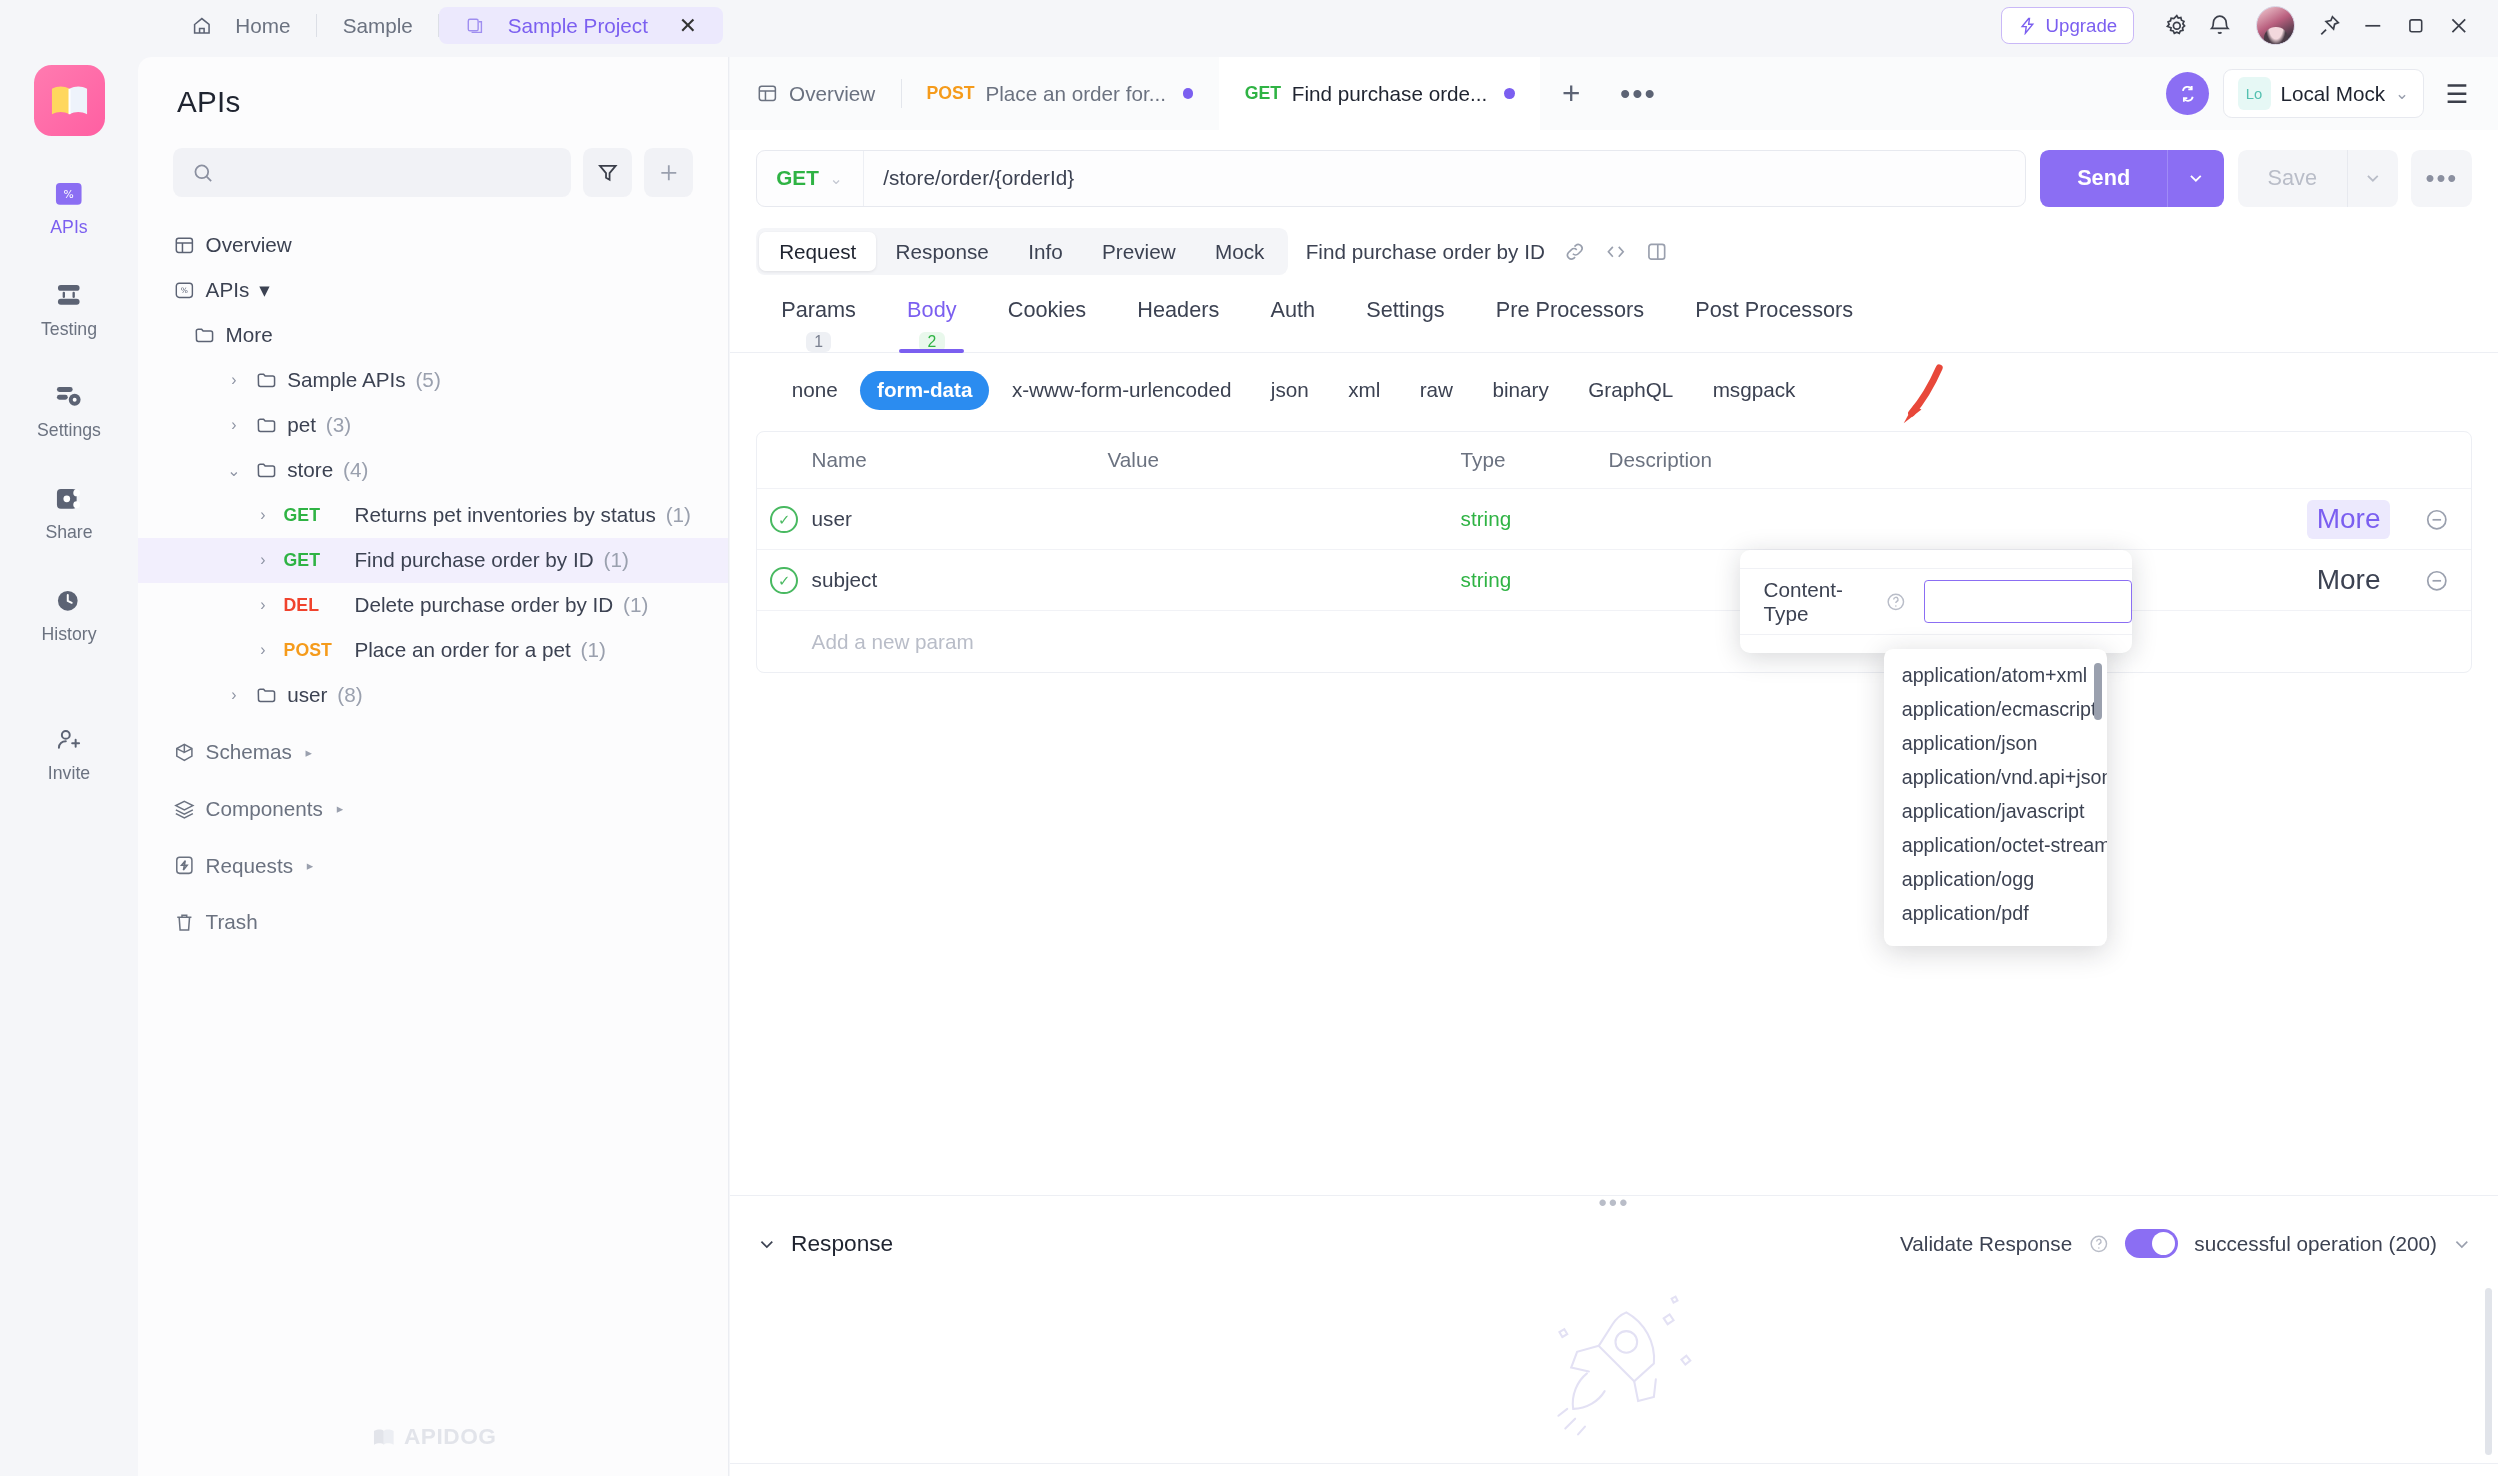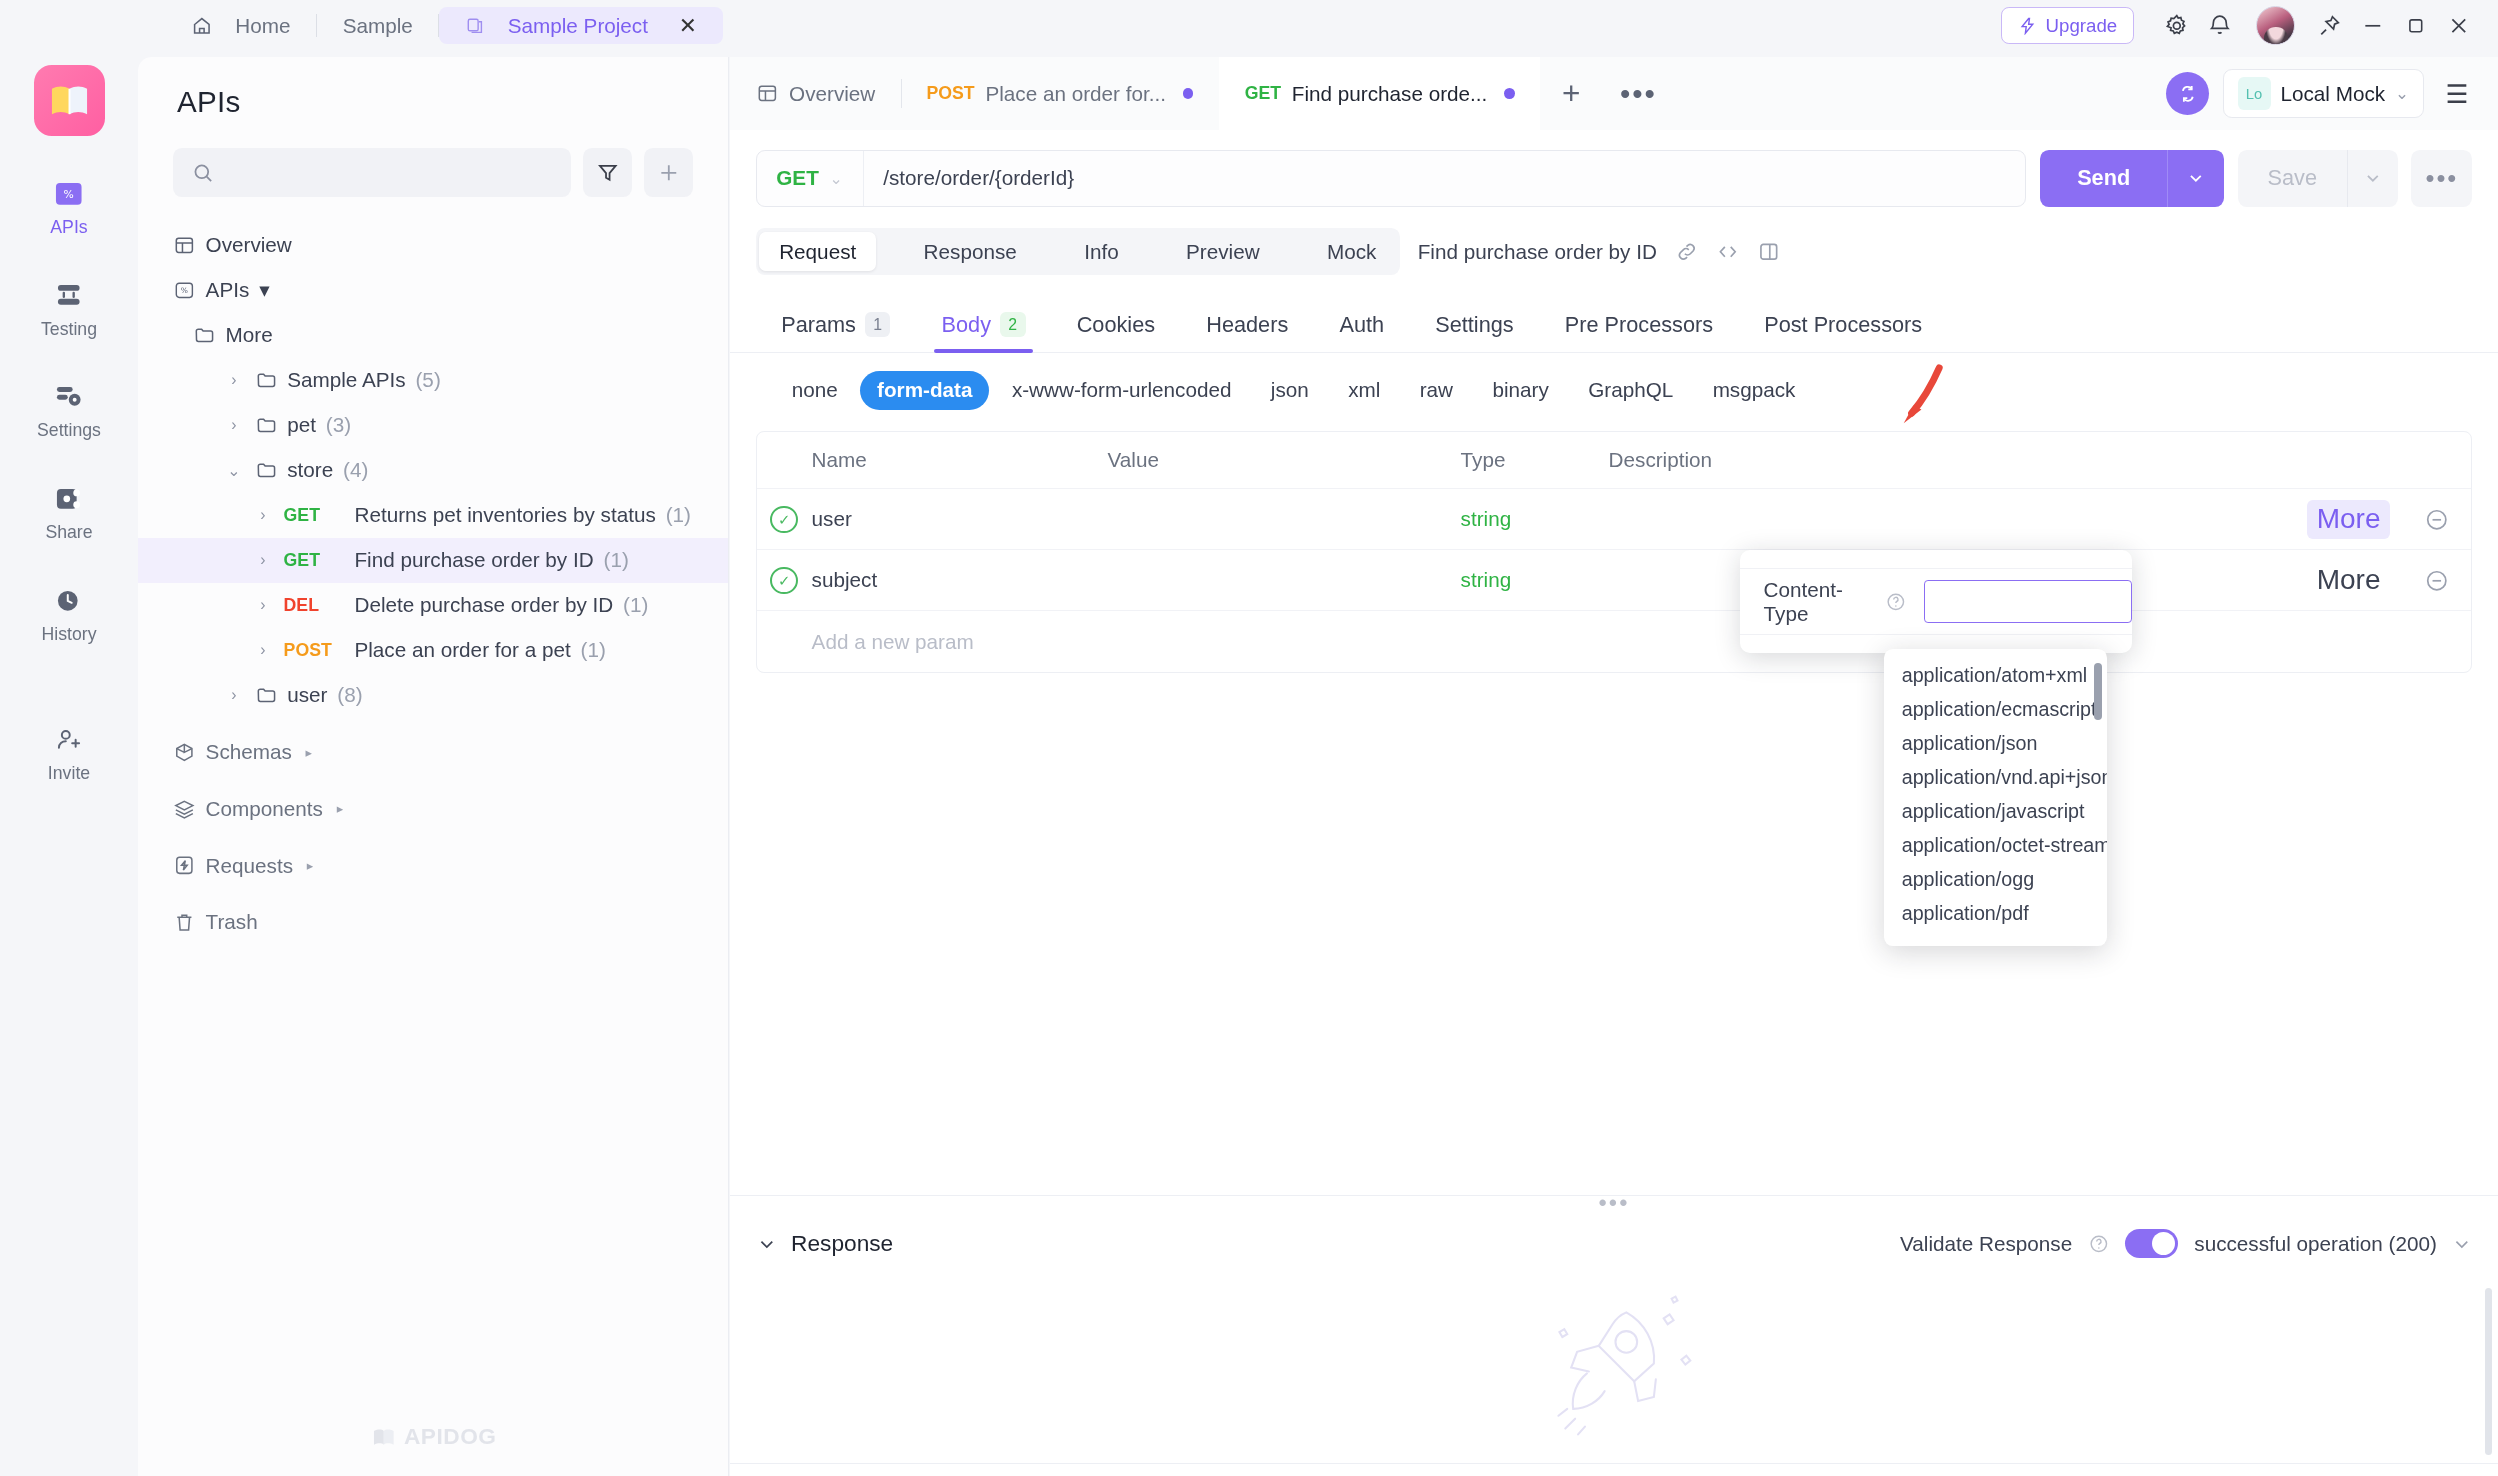--- a/index.html
+++ b/index.html
@@ -180,31 +180,31 @@
     display: flex; align-items: center; justify-content: center; font-size: 17.7px;
   }
   .more-btn {
     background: #f4f5f8; color: #8b90a0; width: 61px; height: 57px; border-radius: 8.9px;
     display: flex; align-items: center; justify-content: center;
     font-size: 25.6px; letter-spacing: 2px; line-height: .4;
   }
 
   
   .subtabs { display: flex; align-items: center; gap: 0; padding: 21.7px 25.6px 0 25.6px; }
-  .sub-pill-grp { display: flex; align-items: center; background: #f4f5f8; border-radius: 8.9px; height: 47px; padding: 3.9px; gap: 28px; }
+  .sub-pill-grp { display: flex; align-items: center; background: #f4f5f8; border-radius: 8.9px; height: 47px; padding: 3.9px; }
   .sub-pill { height: 39px; padding: 0 19.7px; display: flex; align-items: center; font-size: 20.7px; color: #3c4252; border-radius: 6.9px;}
   .sub-pill.active { background: #fff; color: #1f2430; box-shadow: 0 1px 3px rgba(20,22,30,.09); }
   .sub-label { margin-left: 17.7px; font-size: 20.7px; color: #3c4252; }
   .sub-ico { margin-left: 17.7px; color: #9aa0ae; display: flex; align-items: center; }
 
   
   .ptabs { display: flex; align-items: center; gap: 0; padding: 21.7px 25.6px 0 25.6px; border-bottom: 1px solid #edeff4; }
   .ptab {
     display: flex; align-items: center; gap: 8.9px; height: 55px; padding: 0 25.6px;
-    font-size: 21.7px; color: #3c4252; position: relative;
+    font-size: 21.7px; color: #3c4252; position: relative; flex-direction: column;
   }
   .ptab.active { color: #7b5ff0; }
   .ptab.active::after {
     content:""; position: absolute; left: 17.7px; right: 17.7px; bottom: -1px; height: 3.9px;
     background: #7b5ff0; border-radius: 3px;
   }
   .pbadge {
     min-width: 25.6px; height: 25.6px; border-radius: 5.9px; background: #eef0f4;
     display: flex; align-items: center; justify-content: center;
     font-size: 15.8px; color: #7a8090; padding: 0 5.9px;

